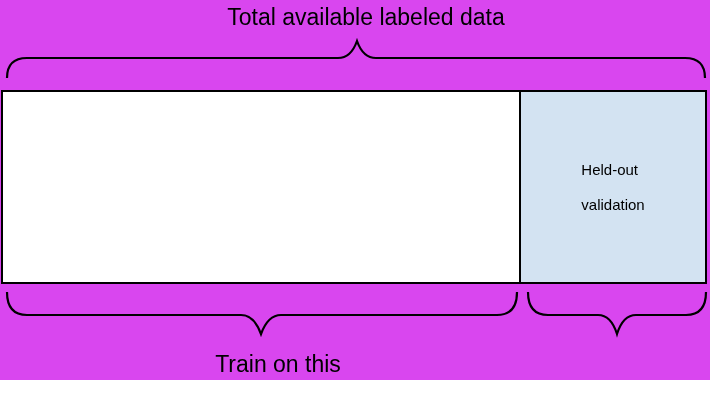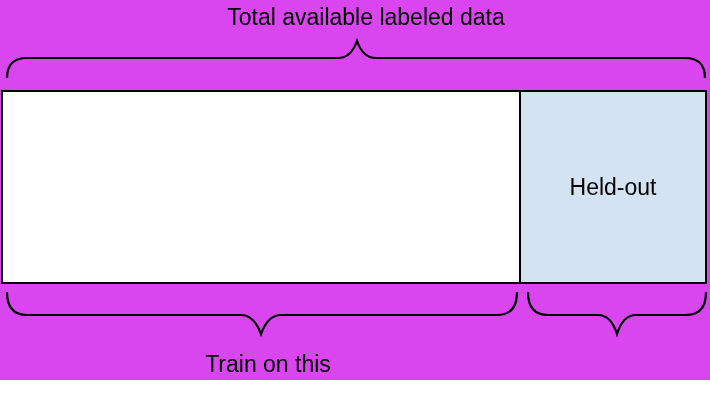--- a/index.html
+++ b/index.html
@@ -44,31 +44,31 @@
     top: 0;
     height: 100%;
     width: 184px;
     border-left: 2px solid #000000;
     background: #d3e3f2;
     display: flex;
     align-items: center;
     justify-content: center;
   }
   .validation-label {
-    font-size: 23px;
+    font-size: 15px;
     line-height: 35px;
     color: #000000;
   }
   .training-label {
     left: 3px;
     top: 172px;
     width: 516px;
   }
   .train-annotation {
-    left: 13px;
+    left: 23px;
     top: 349px;
     width: 510px;
   }
   .evaluate-annotation {
     left: 528px;
     top: 349px;
     width: 178px;
   }
   .brace-layer {
     position: absolute;
@@ -94,20 +94,21 @@
   <svg class="brace-layer" viewBox="0 0 710 417" xmlns="http://www.w3.org/2000/svg">
     <path d="M 7,78 Q 7,58 27,58 L 338,58 Q 351,58 357,41 Q 363,58 376,58 L 685,58 Q 705,58 705,78"></path>
     <path d="M 7,292 Q 7,315 27,315 L 241,315 Q 254,315 261,334 Q 268,315 281,315 L 497,315 Q 517,315 517,292"></path>
     <path d="M 528,292 Q 528,315 548,315 L 598,315 Q 611,315 617,334 Q 623,315 636,315 L 686,315 Q 706,315 706,292"></path>
   </svg>
 
   <div class="outer-box">
     <div class="validation-box" style="background: rgb(211, 227, 242);">
       <div class="validation-label">
         <div>Held-out</div>
+        <div>validation</div>
       </div>
     </div>
   </div>
 
 
   <div class="label train-annotation">Train on this</div>
 
   <div class="label evaluate-annotation">
     <div>Evaluate</div>
     

